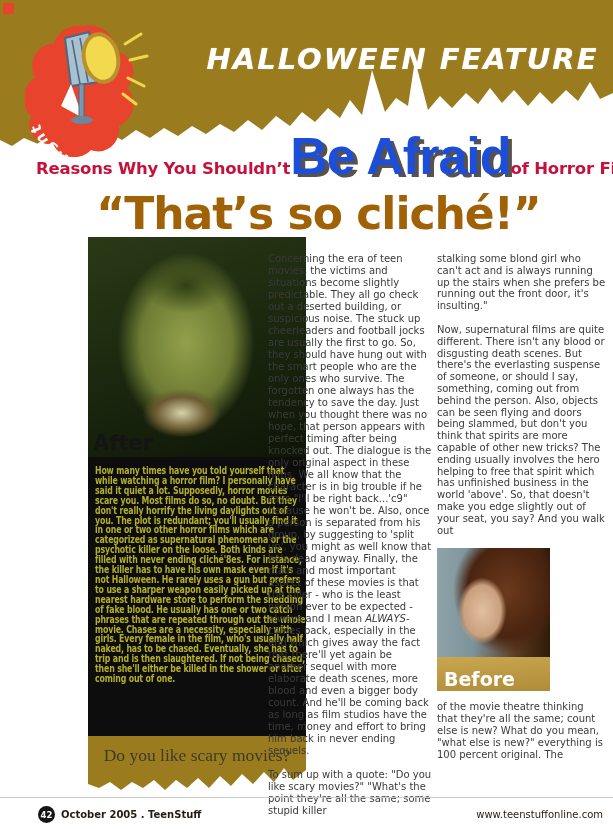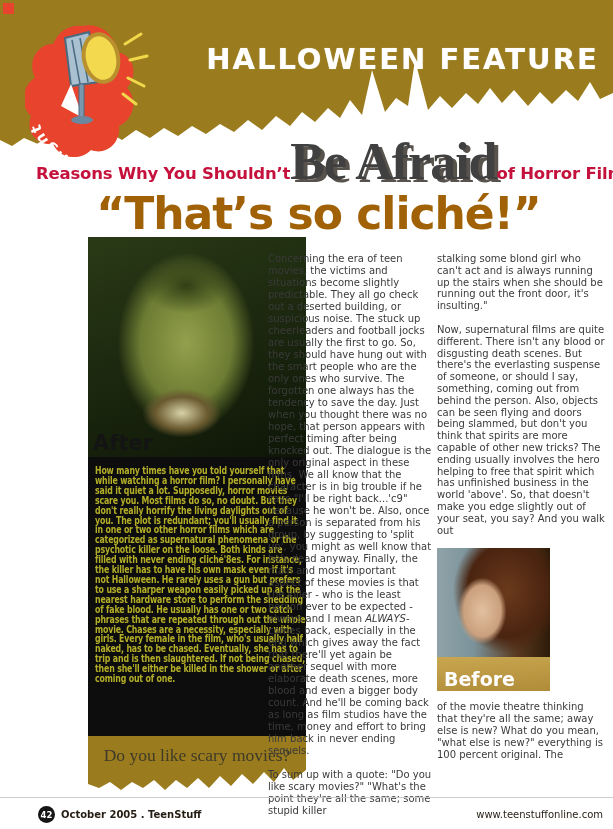--- a/index.html
+++ b/index.html
@@ -3,29 +3,29 @@
 <meta charset="utf-8">
 <style>
   html,body{margin:0;padding:0;background:#888;}
   #page{position:relative;width:613px;height:829px;background:#ffffff;overflow:hidden;
         font-family:"DejaVu Sans","Liberation Sans",sans-serif;}
   
   .banner-svg{position:absolute;left:0;top:0;}
   .corner-square{position:absolute;left:3px;top:3px;width:11px;height:11px;background:#e8432c;}
   .banner-title{position:absolute;left:205px;top:42px;width:395px;text-align:center;
         color:#ffffff;font-weight:bold;font-size:29px;letter-spacing:2px;
-        text-shadow:0 0 1px rgba(255,255,255,.6);}
+        text-shadow:0 0 1px rgba(255,255,255,.6);font-style:italic;}
   .spot-blob-svg{position:absolute;left:25px;top:20px;}
   
   .kicker{position:absolute;left:36px;top:126px;width:565px;display:flex;
         align-items:baseline;white-space:nowrap;}
   .kicker-small{font-size:16.5px;font-weight:bold;color:#c5123c;letter-spacing:-0.2px;}
-  .kicker-big{font-family:Liberation Serif, serif;font-size:52px;
-        font-weight:bold;color:#404040;letter-spacing:-1px;
-        text-shadow:4px 3px 0 #57524b;margin-top:6px;}
+  .kicker-big{font-family:Liberation Sans, sans-serif;font-size:52px;
+        font-weight:bold;color:#1d4ed8;letter-spacing:-1px;
+        text-shadow:4px 3px 0 #57524b;}
   
   .headline{position:absolute;left:12px;top:188px;width:613px;text-align:center;
         font-size:44px;font-weight:bold;color:#a16207;letter-spacing:-1px;}
   
   .col1{position:absolute;left:40px;top:237px;width:224px;padding-left:48px;}
   .after-photo{position:relative;width:218px;height:220px;overflow:hidden;
         background:
          radial-gradient(ellipse 60px 40px at 45% 22%, rgba(42,56,18,.9), rgba(0,0,0,0) 70%),
          radial-gradient(ellipse 58px 36px at 43% 80%, #d8d2a8 0%, #6a5a30 45%, rgba(0,0,0,0) 68%),
          radial-gradient(ellipse 95px 125px at 45% 48%, #93a04c 0%, #6d7c33 48%, rgba(0,0,0,0) 72%),
@@ -120,27 +120,27 @@
       <div class="question-text">Do you like scary movies?</div>
     </div>
   </div>
 
   <div class="col2">
     <p><span>Concerning the era of teen movies, the victims and situations become slightly predictable. They all go check out a deserted building, or suspicious noise. The stuck up cheerleaders and football jocks are usually the first to go. So, they should have hung out with the smart people who are the only ones who survive. The forgotten one always has the tendency to save the day. Just when you thought there was no hope, that person appears with perfect timing after being knocked out. The dialogue is the only original aspect in these films. We all know that the character is in big trouble if he says "I'll be right back...'c9" because he won't be. Also, once a person is separated from his group, by suggesting to 'split up', you might as well know that he's dead anyway. Finally, the main and most important aspect of these movies is that the killer - who is the least person ever to be expected - always and I mean </span><span class="em-italic">ALWAYS</span><span>- comes back, especially in the end which gives away the fact that there'll yet again be another sequel with more elaborate death scenes, more blood and even a bigger body count. And he'll be coming back as long as film studios have the time, money and effort to bring him back in never ending sequels.</span></p>
     <p>To sum up with a quote: "Do you like scary movies?" "What's the point they're all the same; some stupid killer</p>
   </div>
 
   <div class="col3">
-    <p>stalking some blond girl who can't act and is always running up the stairs when she should be running out the front door, it's insulting."</p>
+    <p>stalking some blond girl who can't act and is always running up the stairs when she prefers be running out the front door, it's insulting."</p>
     <p>Now, supernatural films are quite different. There isn't any blood or disgusting death scenes. But there's the everlasting suspense of someone, or should I say, something, coming out from behind the person. Also, objects can be seen flying and doors being slammed, but don't you think that spirits are more capable of other new tricks? The ending usually involves the hero helping to free that spirit which has unfinished business in the world 'above'. So, that doesn't make you edge slightly out of your seat, you say? And you walk out</p>
     <div class="before-photo">
       <div class="before-dress"></div>
       <span class="before-label">Before</span>
     </div>
-    <p>of the movie theatre thinking that they're all the same; away else is new? What do you mean, "what else is new?" everything is 100 percent original. The</p>
+    <p>of the movie theatre thinking that they're all the same; count else is new? What do you mean, "what else is new?" everything is 100 percent original. The</p>
   </div>
 
   <div class="footer-rule"></div>
   <div class="page-badge">42</div>
   <div class="footer-issue">October 2005 . TeenStuff</div>
   <div class="footer-url">www.teenstuffonline.com</div>
 
 </div>
 
 </body></html>

